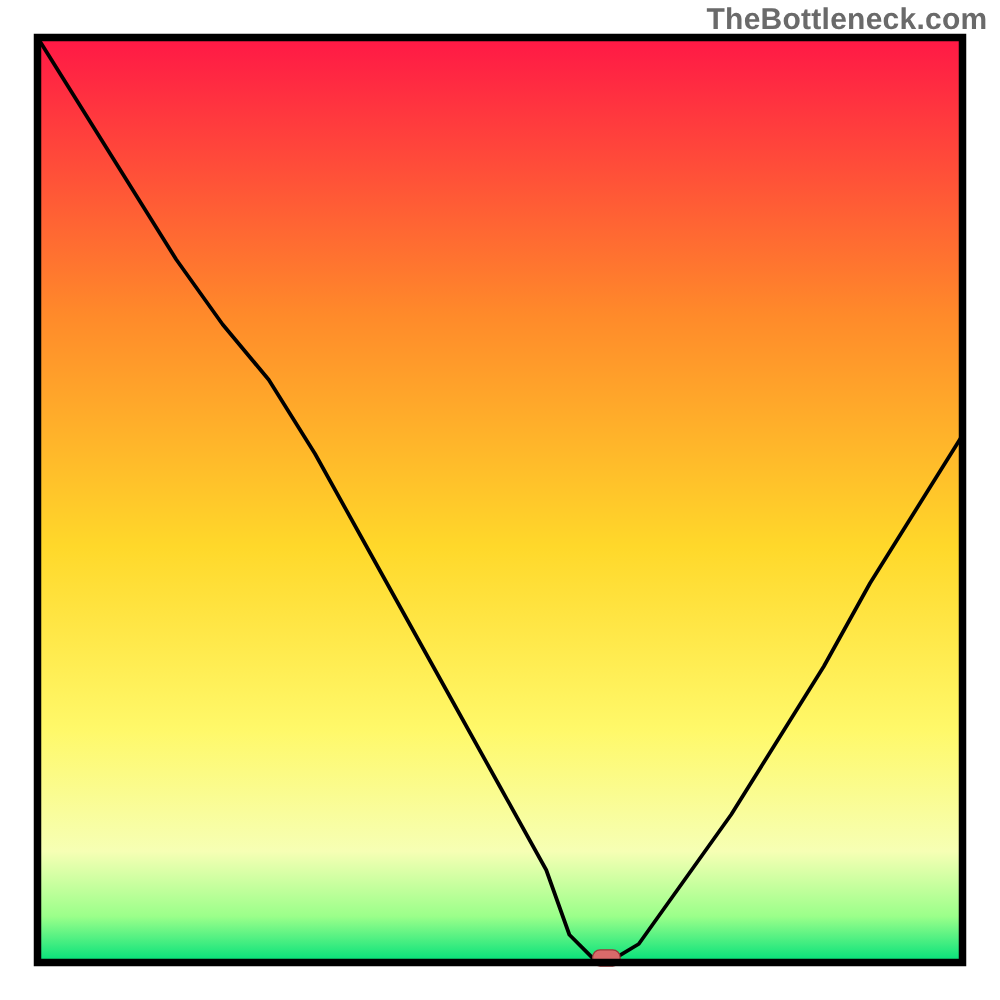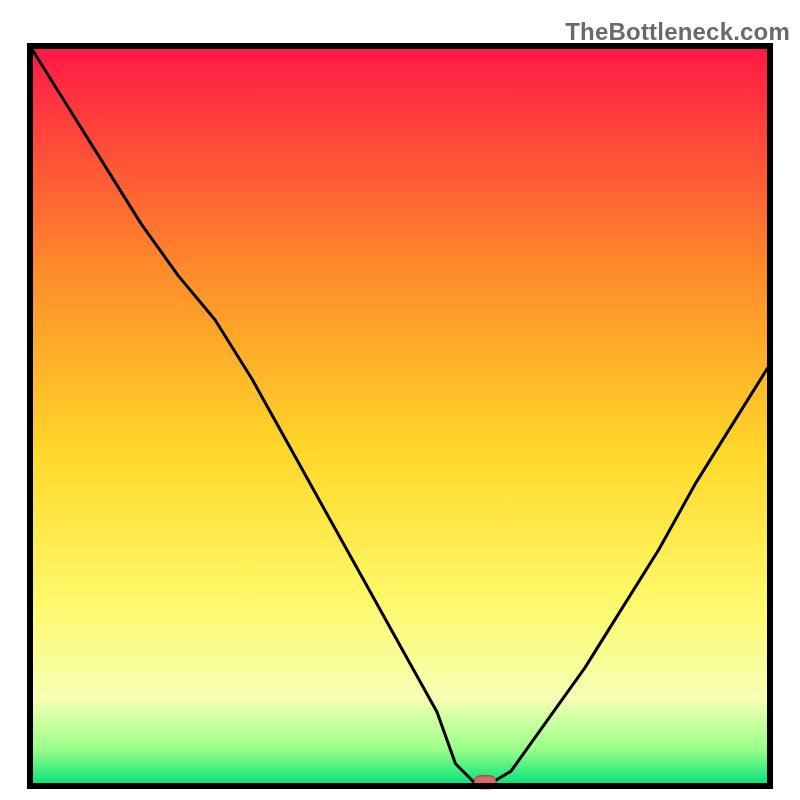--- a/index.html
+++ b/index.html
@@ -6,21 +6,21 @@
     margin: 0;
     padding: 0;
     width: 800px;
     height: 800px;
     background: #ffffff;
     font-family: Arial, Helvetica, sans-serif;
   }
   .frame {
     position: absolute;
     left: 0;
-    top: 16px;
+    top: 0;
     width: 800px;
     height: 668px;
   }
   .watermark {
     position: absolute;
     top: 2px;
     right: 10px;
     font-size: 24px;
     font-weight: 600;
     color: #6a6a6a;

